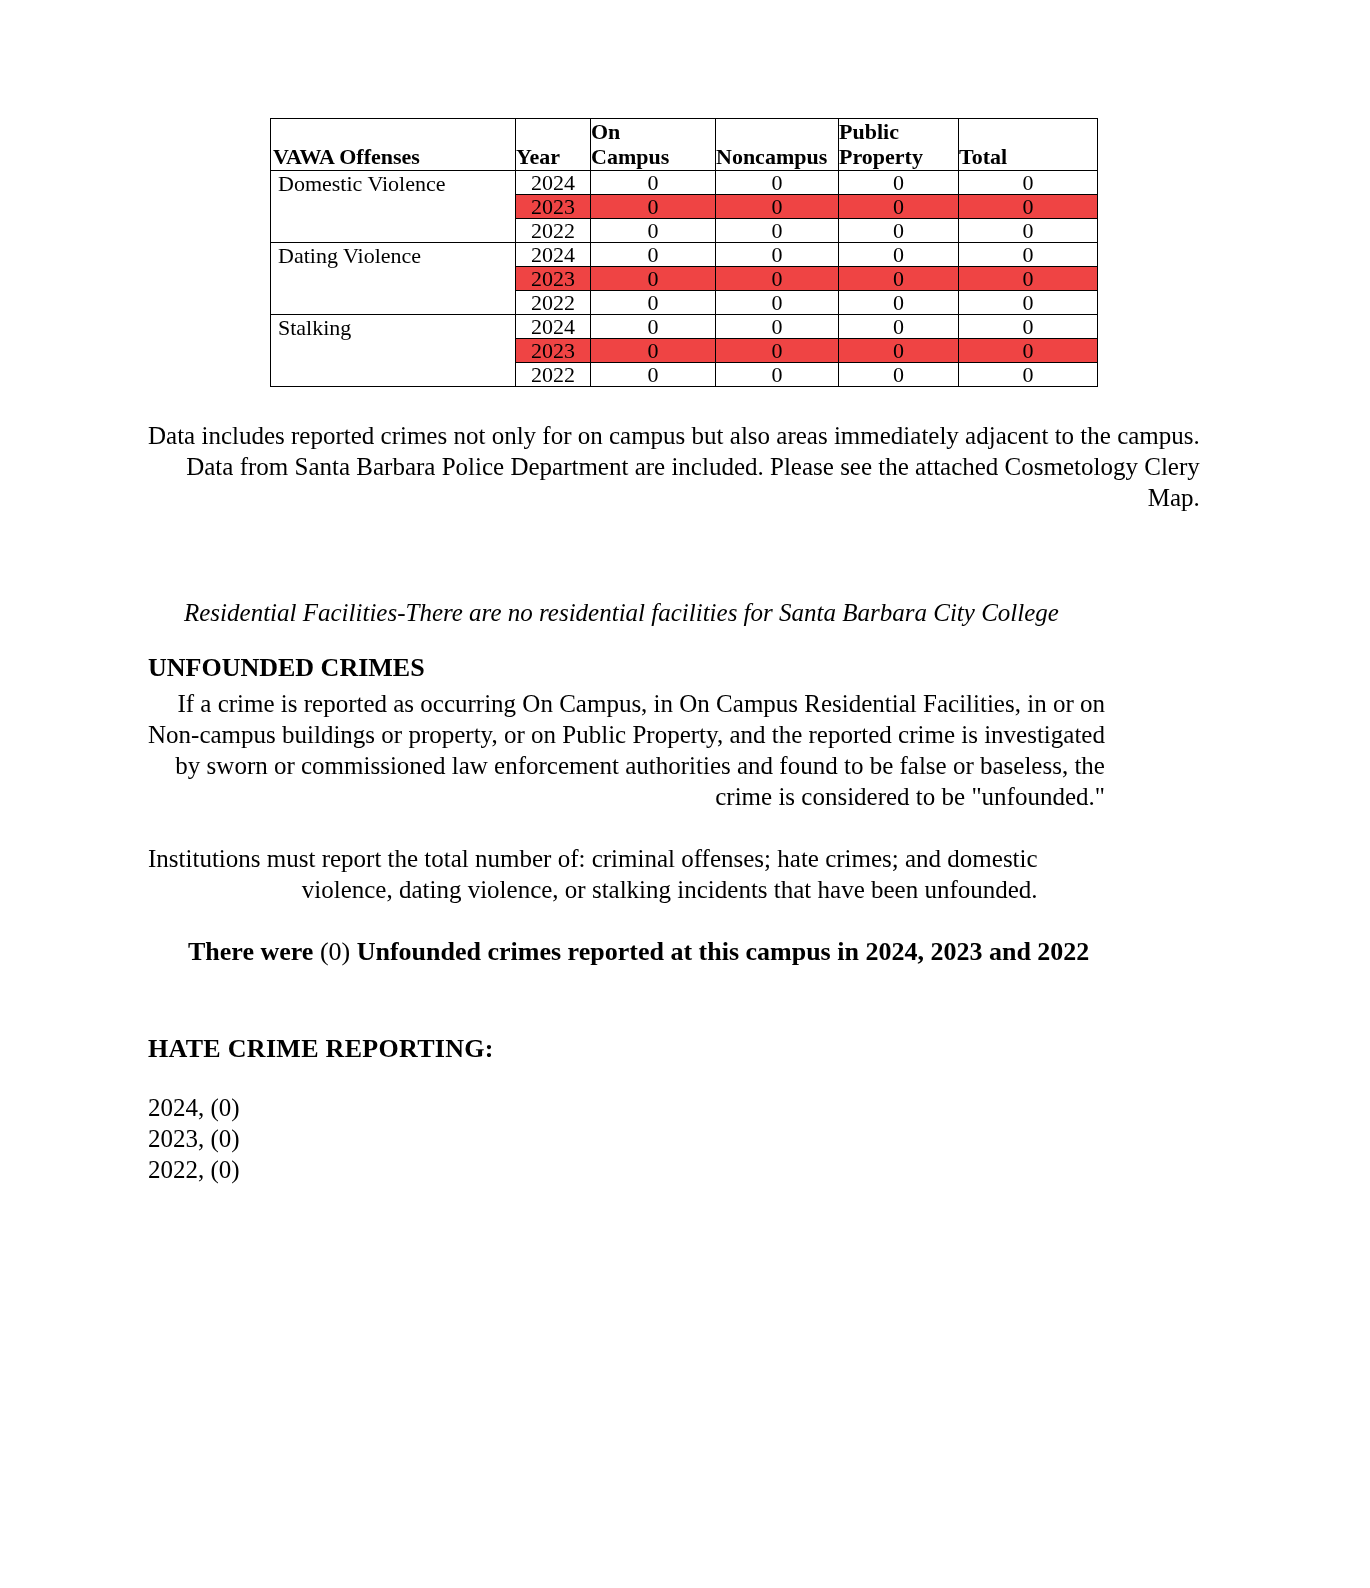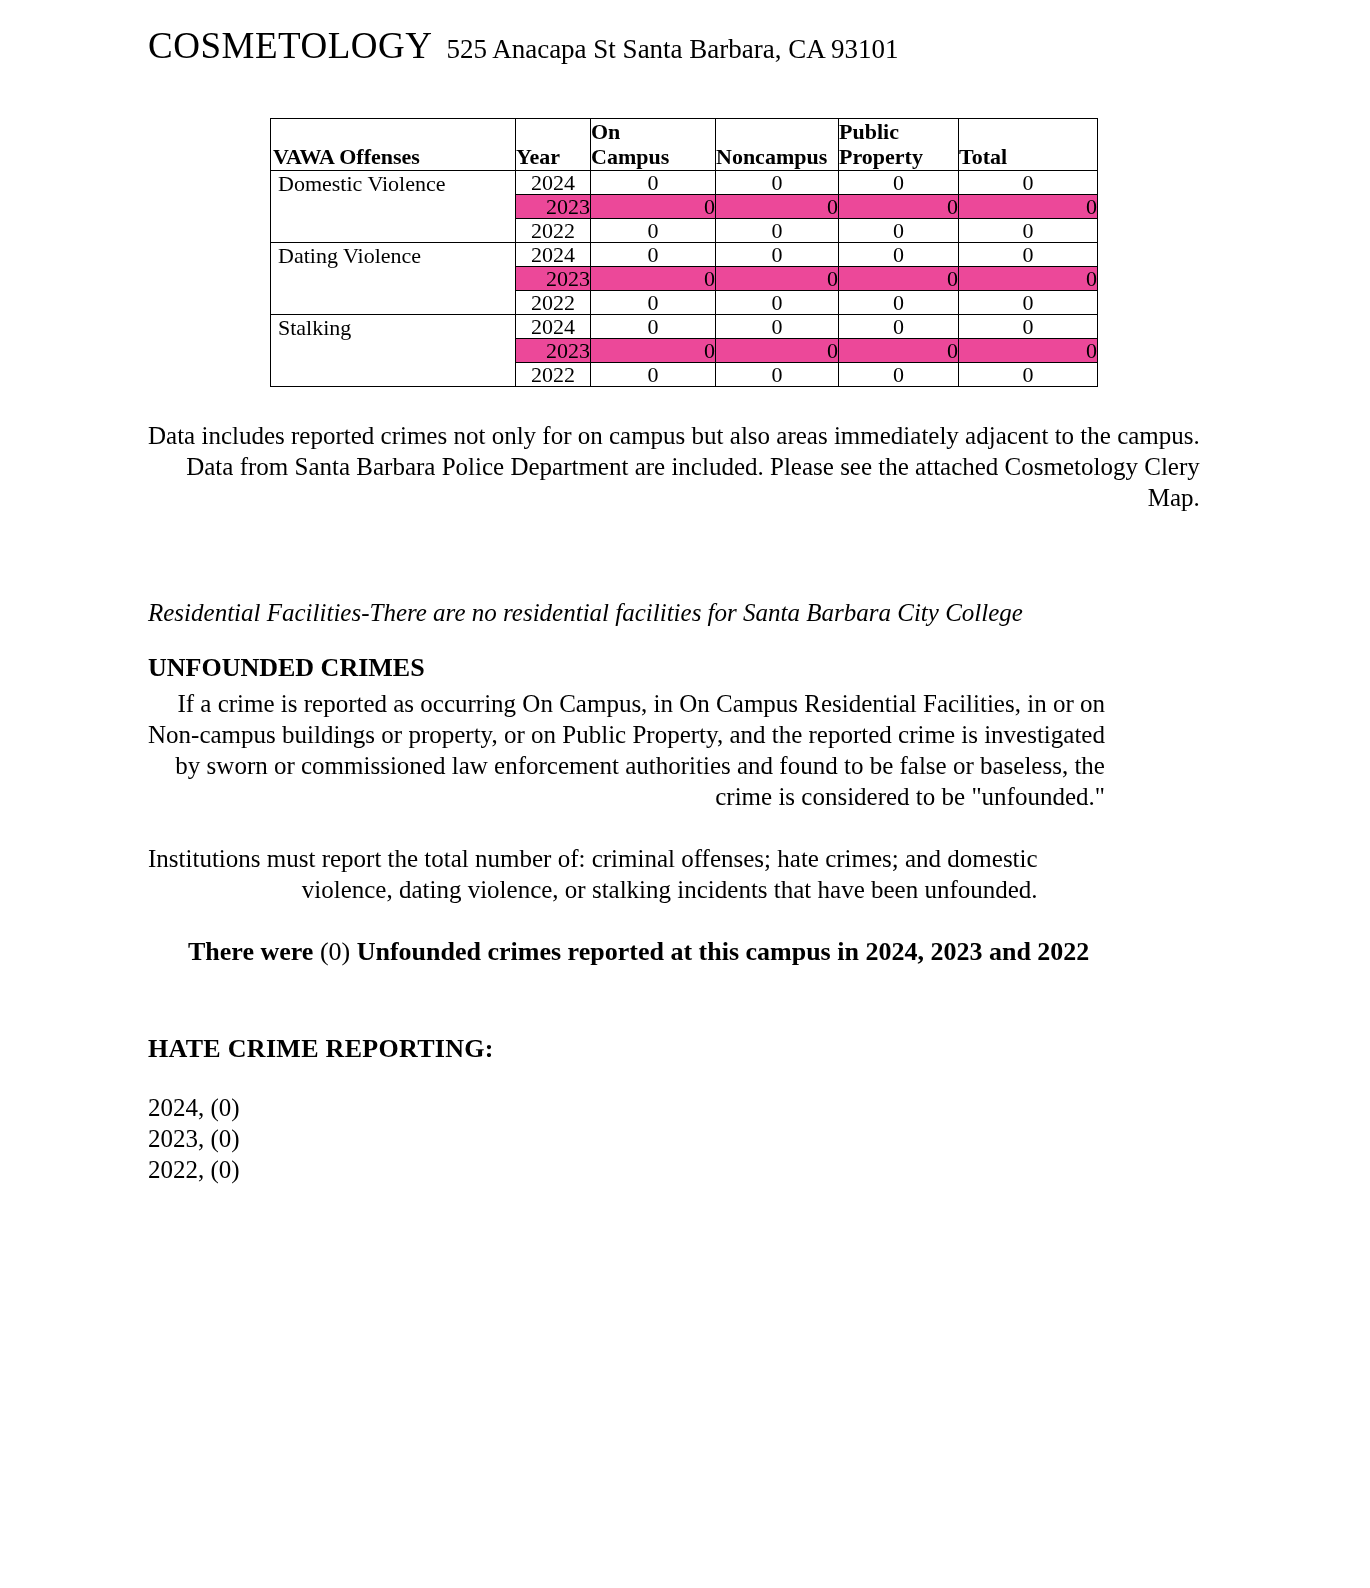--- a/index.html
+++ b/index.html
@@ -46,44 +46,43 @@
   tr.datarow { height:24px; }
   tr.datarow td { text-align:center; vertical-align:middle; line-height:23px; }
   td.cat {
     text-align:left !important;
     vertical-align:top !important;
     padding-left:7px;
     padding-top:1px;
     background:#ffffff;
     margin-top:8px;
   }
-  tr.shaded td { background:#ec4899;text-align:right; }
+  tr.shaded td { background:#ef4444; }
 
   .body-text {
     position:absolute; left:148px;
     font-size:25px; line-height:31px;
     white-space:pre-line;
     text-align:right;
   }
   .p-data-note   { top:420px; }
-  .p-residential { top:597px; font-style:italic; white-space:nowrap; }
+  .p-residential { top:597px; font-style:italic; white-space:nowrap;margin-left:36px; }
   .h-unfounded   { top:652px; font-weight:bold; font-size:26px; white-space:nowrap; }
   .p-unfounded   { top:688px; }
   .p-institutions{ top:843px; }
   .p-summary     { top:936px; font-weight:bold; font-size:26px; white-space:nowrap;margin-left:40px; }
   .p-summary .count { font-weight:normal; }
   .h-hate        { top:1033px; font-weight:bold; font-size:26px; letter-spacing:0.3px; white-space:nowrap; }
   .p-hate-lines  { top:1092px; }
 </style>
 </head>
 <body>
 
 <div class="page">
 
-  <div class="doc-header"><span class="doc-title">COSMETOLOGY</span><span class="doc-address">525 Anacapa St Santa Barbara, CA 93101</span></div>
 
   <table class="vawa">
     <colgroup>
       <col class="col-offense">
         <col class="col-year">
         <col class="col-oncampus">
       <col class="col-noncampus">
         <col class="col-public">
         <col class="col-total">
     </colgroup>

